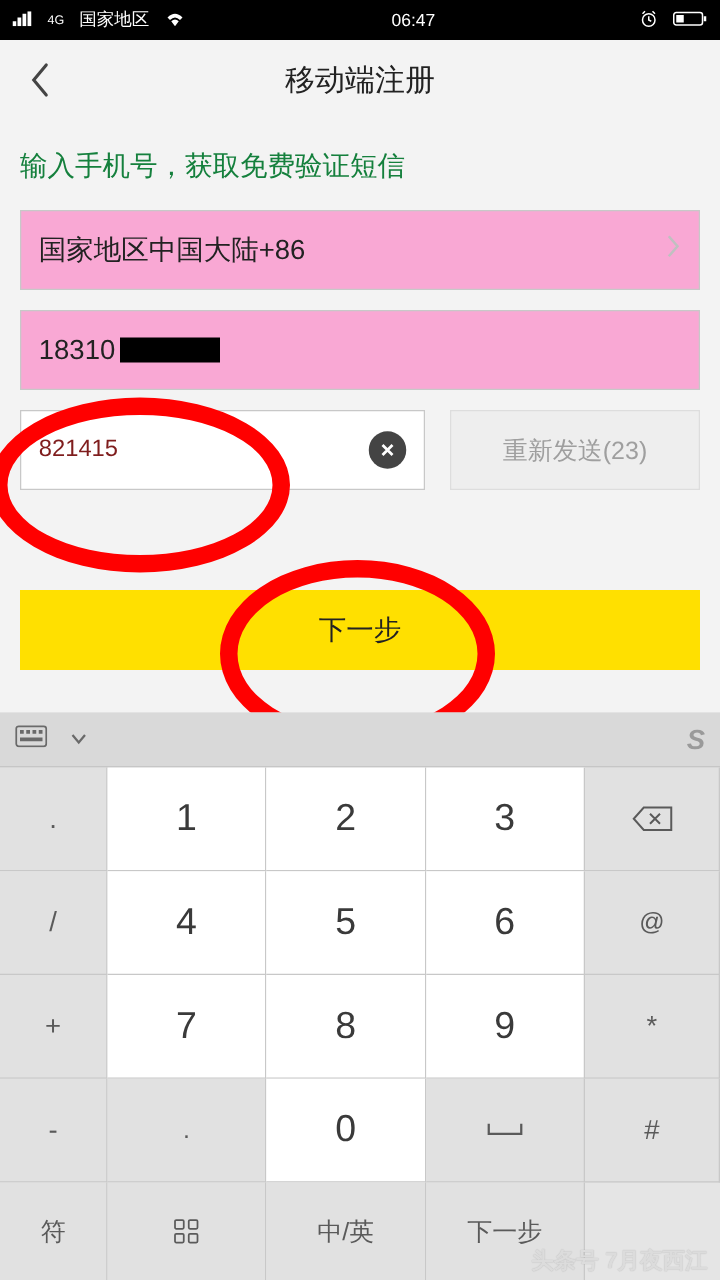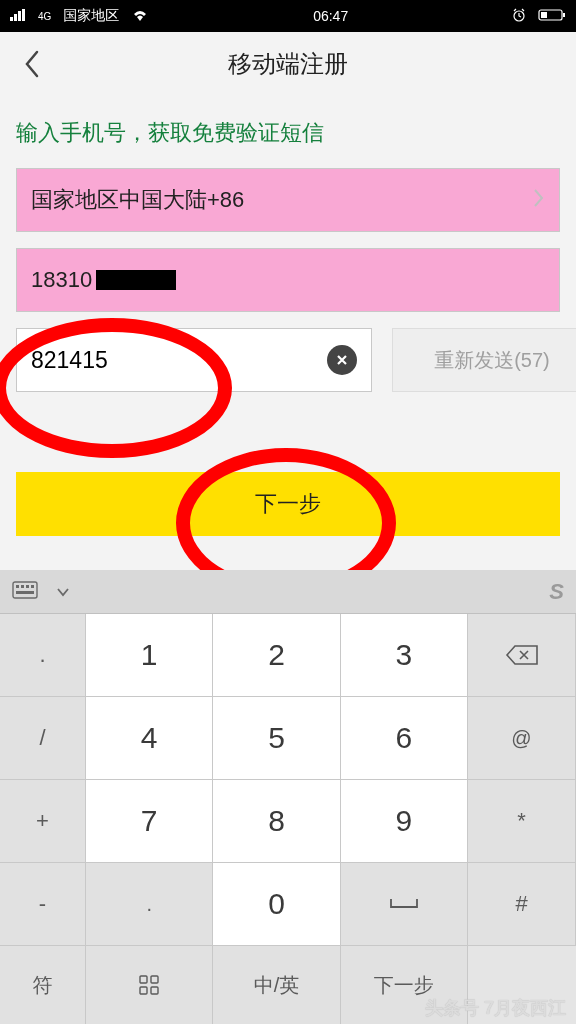--- a/index.html
+++ b/index.html
@@ -110,23 +110,23 @@
       height: 64px;
       flex: 1;
       display: flex;
       align-items: center;
       padding: 0 14px;
       position: relative;
     }
     .code-row input {
       border: 0;
       outline: 0;
-      font-size: 23px;
+      font-size: 19px;
       flex: 1;
-      color: #000000;
+      color: #7f1d1d;
     }
     .clear-btn {
       width: 30px;
       height: 30px;
       border-radius: 50%;
       background: #444;
       color: #fff;
       display: flex;
       align-items: center;
       justify-content: center;
@@ -331,21 +331,21 @@
   <div class="code-line">
     <div class="code-row">
       <input type="text" readonly="" value="821415" style="">
       <div class="clear-btn">
         <svg width="14" height="14" viewBox="0 0 14 14">
             <path d="M3 3 L11 11 M11 3 L3 11" stroke="#fff" stroke-width="2.2"></path>
           </svg>
       </div>
     </div>
     <div class="resend-btn">
-      <span>重新发送(57)</span>
+      <span>重新发送(23)</span>
     </div>
   </div>
 
   <div class="next-btn">
     <span>下一步</span>
   </div>
 </div>
 
 <div class="anno anno1"></div>
 <div class="anno anno2"></div>

